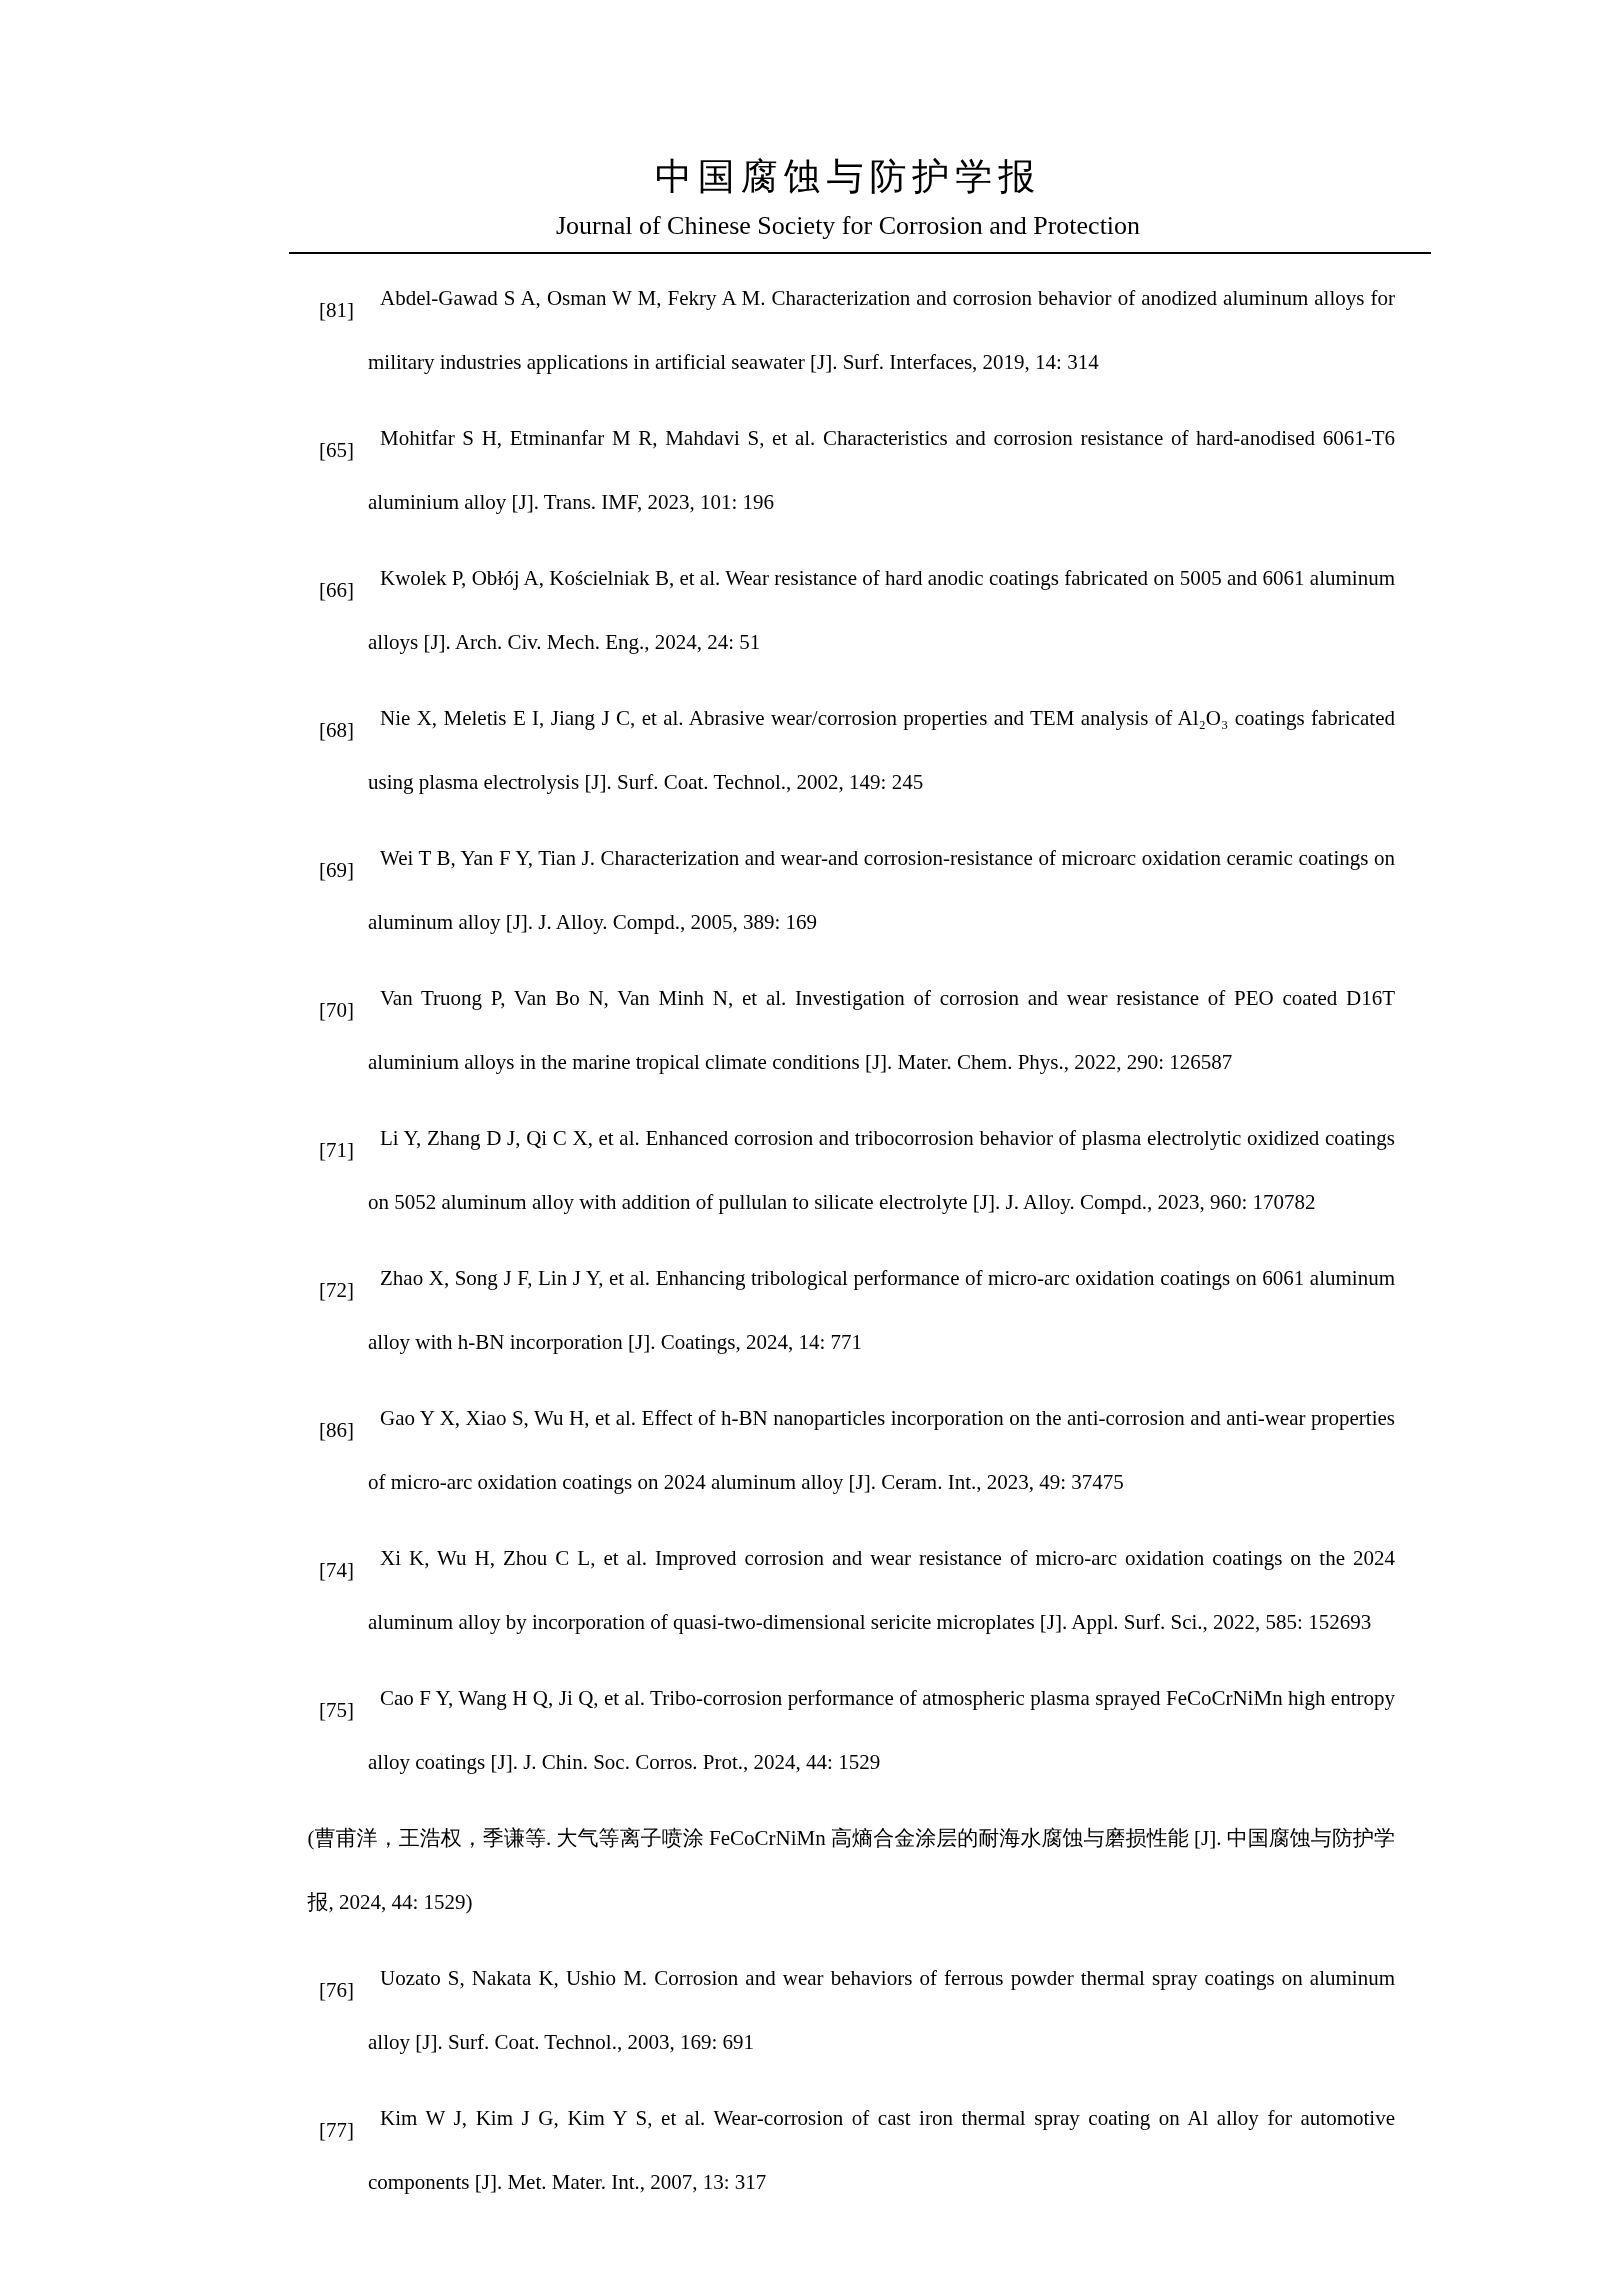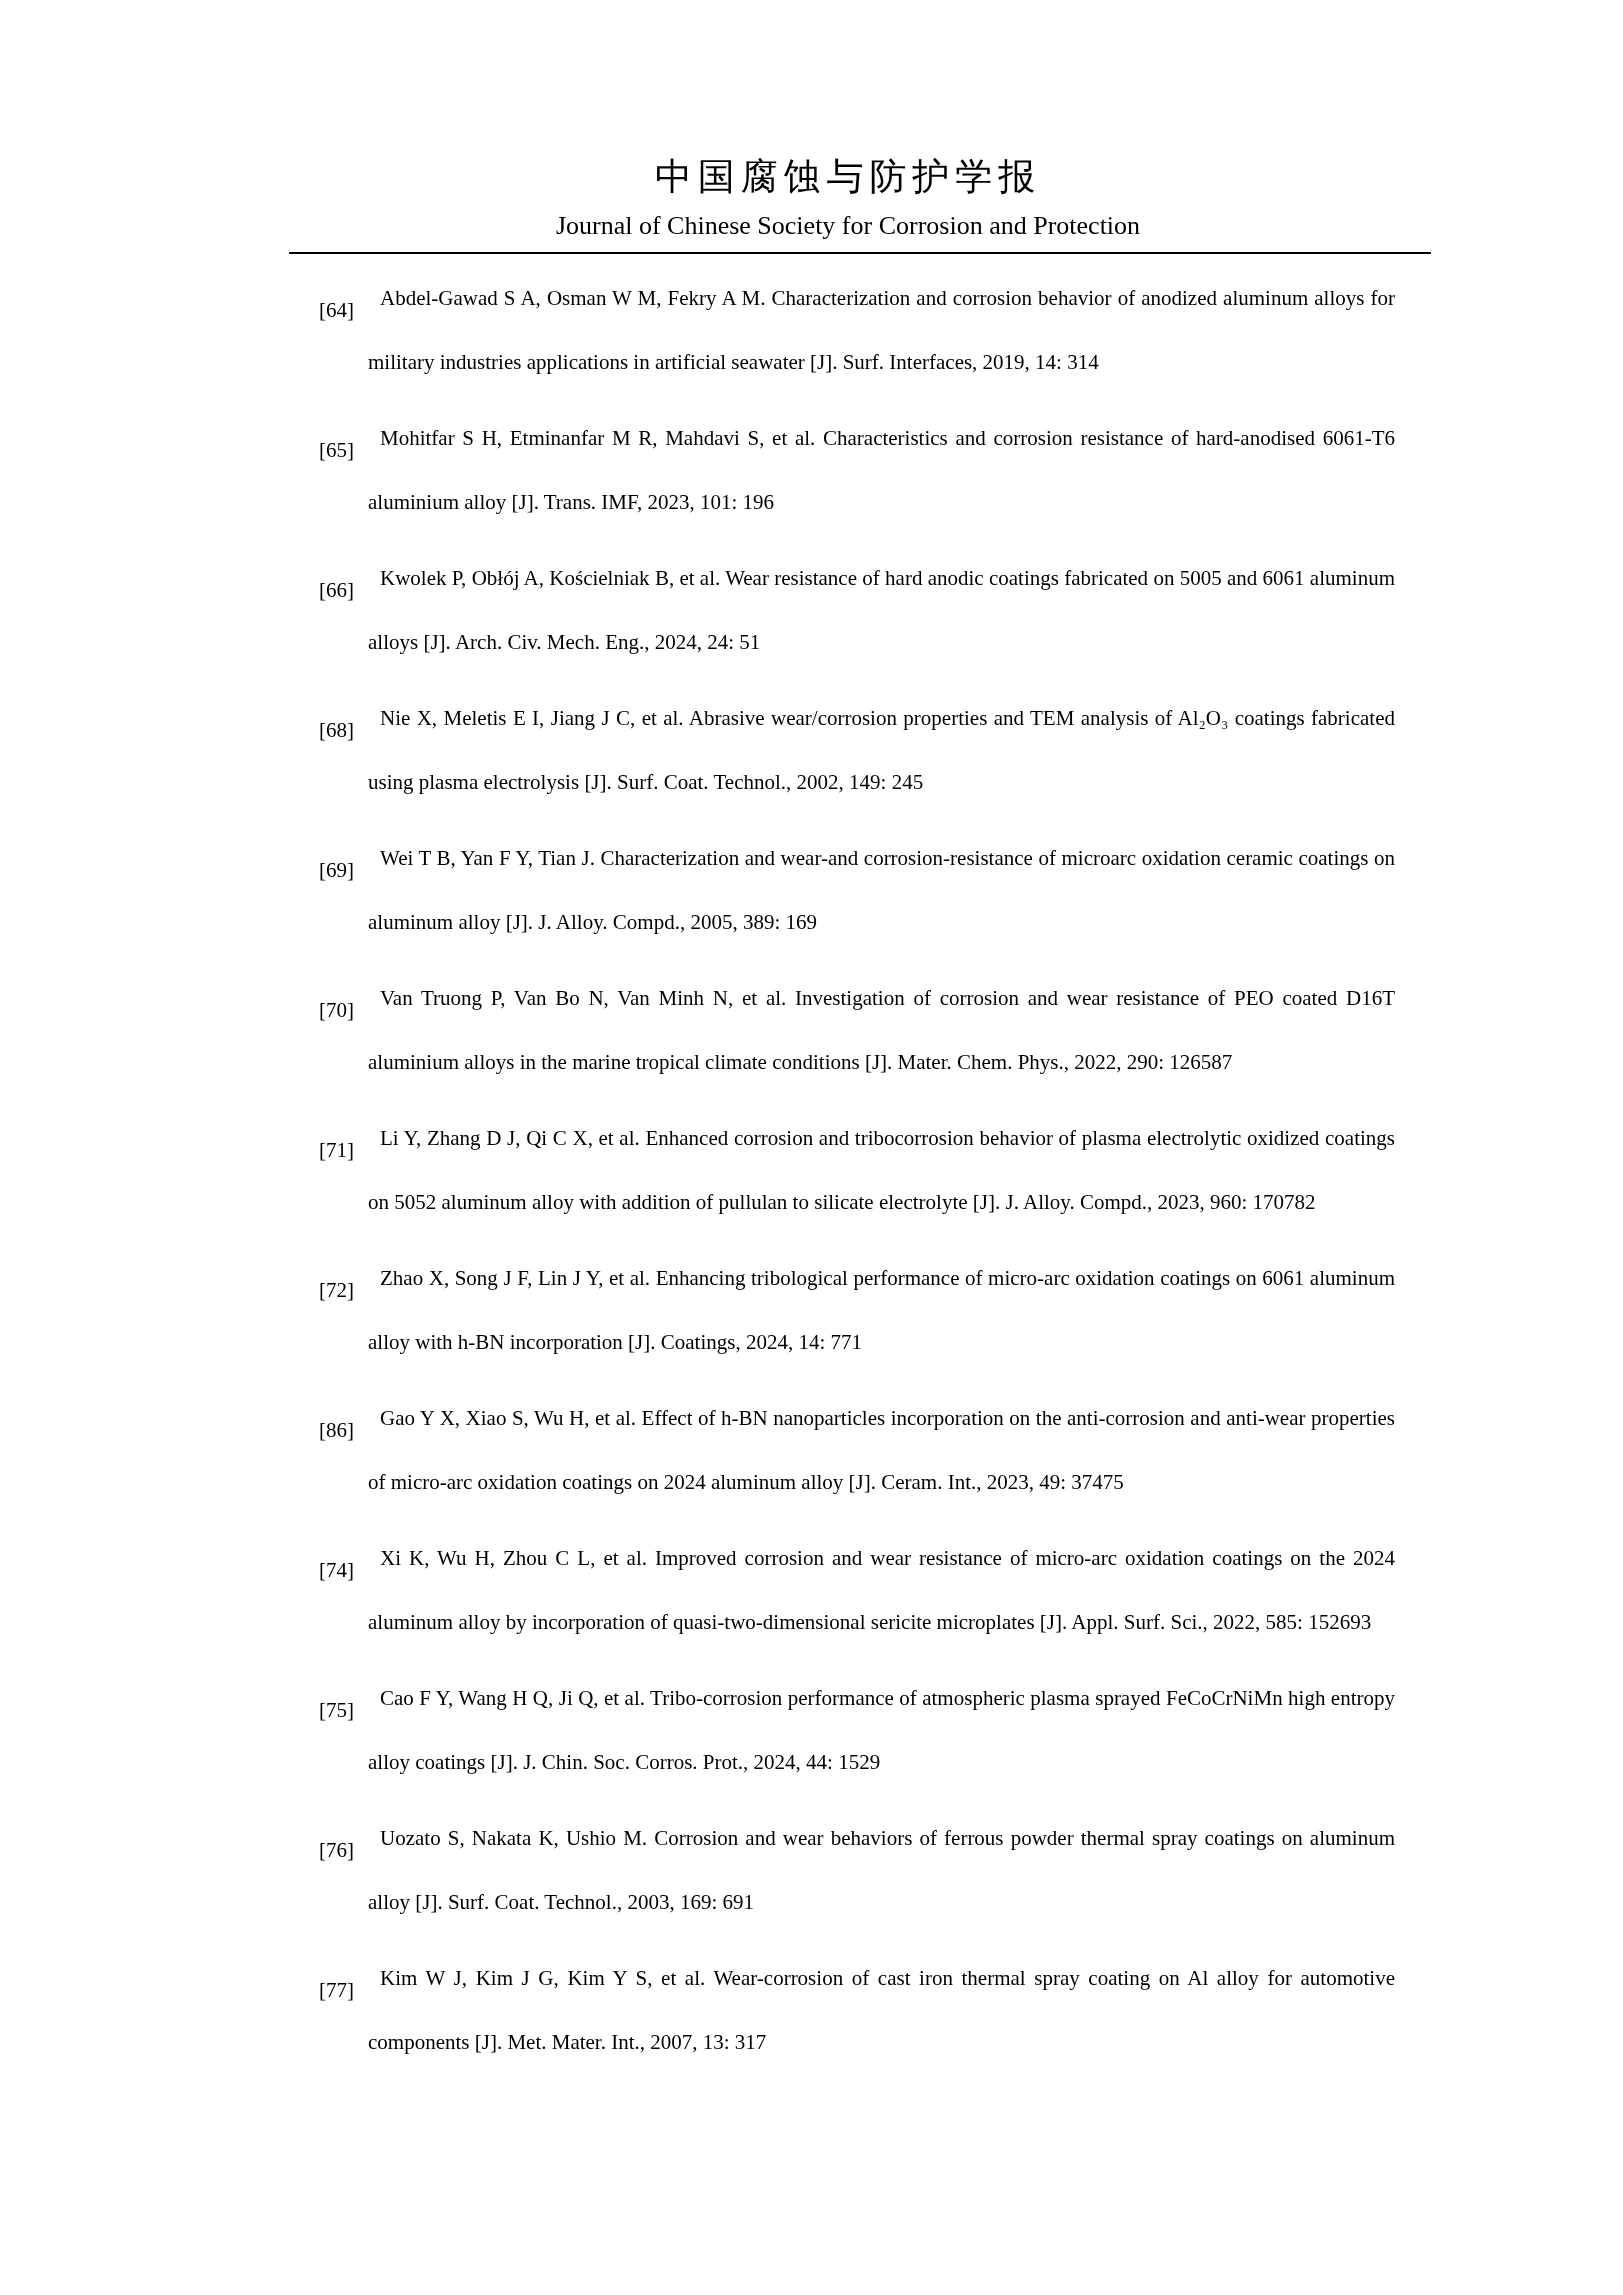--- a/index.html
+++ b/index.html
@@ -63,21 +63,21 @@
 
 <div class="content">
 
   <div class="journal-title-zh">中国腐蚀与防护学报</div>
   <div class="journal-title-en">Journal of Chinese Society for Corrosion and Protection</div>
   <div class="header-rule"></div>
 
   <div class="ref-list">
 
     <div class="ref">
-      <span class="ref-num">[64]</span>
+      <span class="ref-num">[81]</span>
       <span>Abdel-Gawad S A, Osman W M, Fekry A M. Characterization and corrosion behavior of anodized aluminum alloys for military industries applications in artificial seawater [J]. Surf. Interfaces, 2019, 14: 314</span>
     </div>
 
     <div class="ref">
       <span class="ref-num">[65]</span>
       <span>Mohitfar S H, Etminanfar M R, Mahdavi S, et al. Characteristics and corrosion resistance of hard-anodised 6061-T6 aluminium alloy [J]. Trans. IMF, 2023, 101: 196</span>
     </div>
 
     <div class="ref">
       <span class="ref-num">[66]</span>
@@ -118,20 +118,21 @@
     <div class="ref">
       <span class="ref-num">[74]</span>
       <span>Xi K, Wu H, Zhou C L, et al. Improved corrosion and wear resistance of micro-arc oxidation coatings on the 2024 aluminum alloy by incorporation of quasi-two-dimensional sericite microplates [J]. Appl. Surf. Sci., 2022, 585: 152693</span>
     </div>
 
     <div class="ref">
       <span class="ref-num">[75]</span>
       <span>Cao F Y, Wang H Q, Ji Q, et al. Tribo-corrosion performance of atmospheric plasma sprayed FeCoCrNiMn high entropy alloy coatings [J]. J. Chin. Soc. Corros. Prot., 2024, 44: 1529</span>
     </div>
 
+    <div class="ref-translation">(曹甫洋，王浩权，季谦等. 大气等离子喷涂 FeCoCrNiMn 高熵合金涂层的耐海水腐蚀与磨损性能 [J]. 中国腐蚀与防护学报, 2024, 44: 1529)</div>
 
     <div class="ref">
       <span class="ref-num">[76]</span>
       <span>Uozato S, Nakata K, Ushio M. Corrosion and wear behaviors of ferrous powder thermal spray coatings on aluminum alloy [J]. Surf. Coat. Technol., 2003, 169: 691</span>
     </div>
 
     <div class="ref">
       <span class="ref-num">[77]</span>
       <span>Kim W J, Kim J G, Kim Y S, et al. Wear-corrosion of cast iron thermal spray coating on Al alloy for automotive components [J]. Met. Mater. Int., 2007, 13: 317</span>
     </div>

